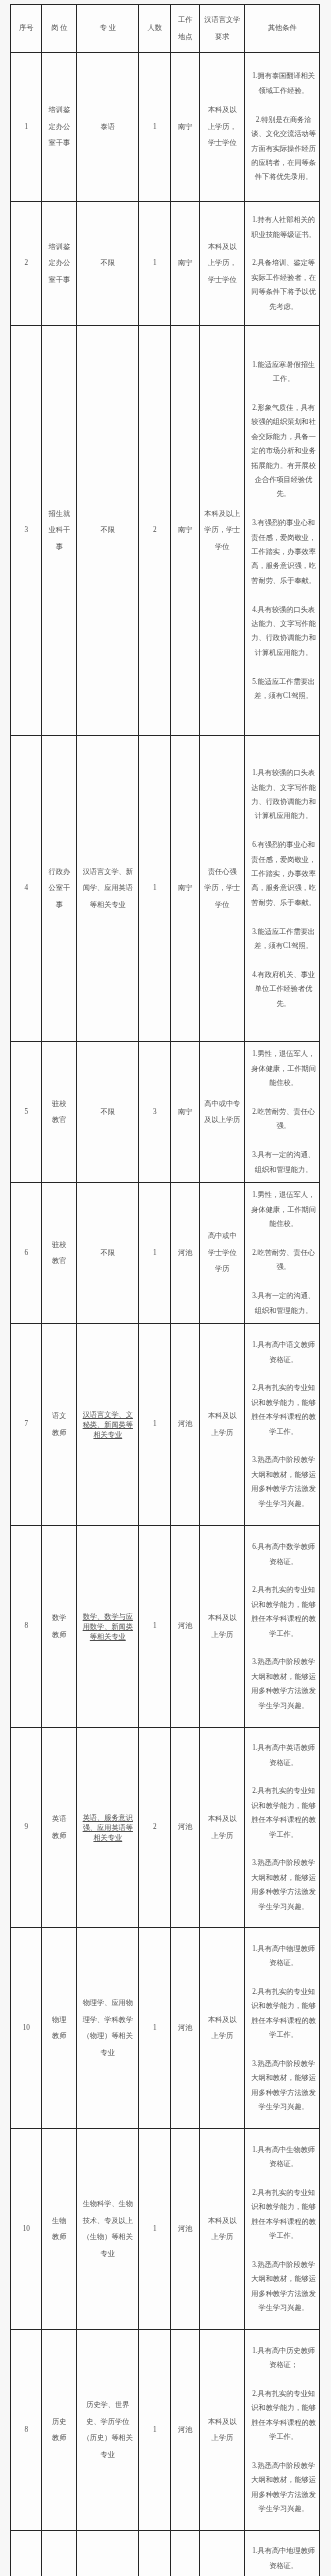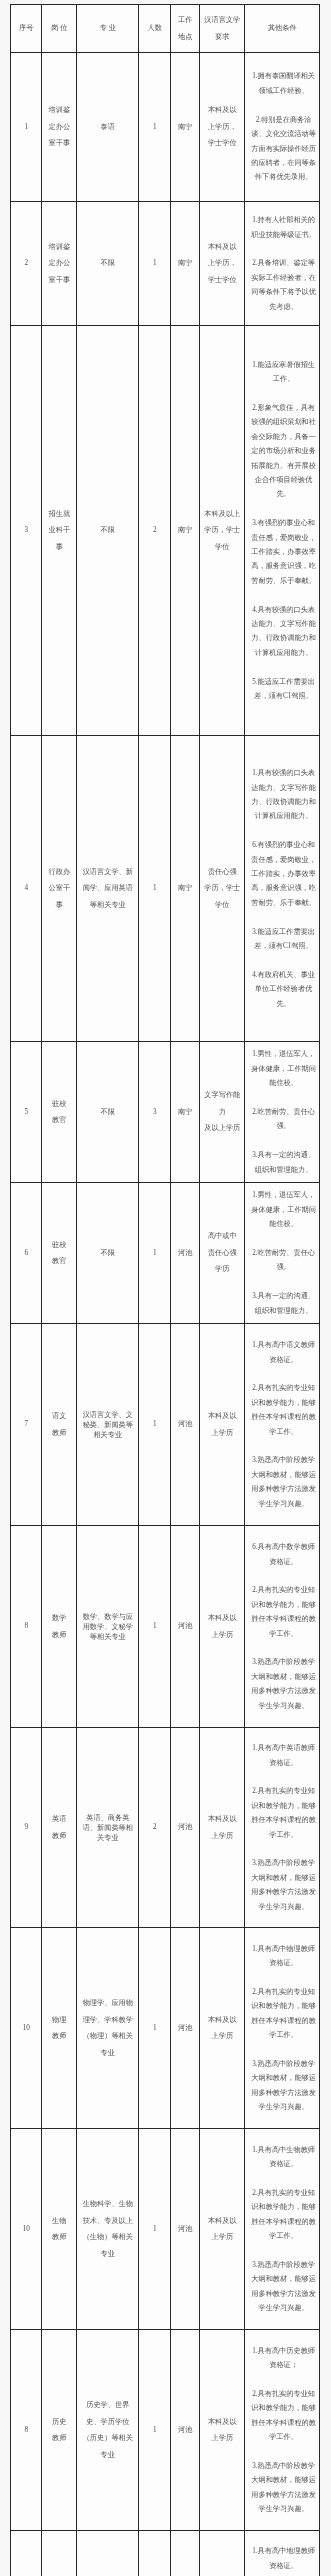--- a/index.html
+++ b/index.html
@@ -57,21 +57,21 @@
   col.c-count { width: 32px; }
   col.c-loc   { width: 29px; }
   col.c-edu   { width: 45px; }
   col.c-other { width: 75px; }
 
   td.other-cell {
     text-align: center;
     line-height: 2.0;
     padding: 5.2px 2.6px 5.2px 5.2px;
   }
-  td.major-tight { line-height: 1.4; }
+  td.major-tight { line-height: 1.4; text-decoration: underline; }
 </style>
 </head>
 <body>
 
 <div class="page">
   <table class="job-table">
     <colgroup>
       <col class="c-seq">
         <col class="c-pos">
         <col class="c-major">
@@ -164,37 +164,37 @@
 
 4.有政府机关、事业单位工作经验者优先。</td>
       </tr>
       <tr>
         <td>5</td>
         <td>驻校
 教官</td>
         <td>不限</td>
         <td>3</td>
         <td>南宁</td>
-        <td>文字写作能力
+        <td>高中或中专
 及以上学历</td>
         <td class="other-cell">1.男性，退伍军人，身体健康，工作期间能住校。
 
 2.吃苦耐劳、责任心强。
 
 3.具有一定的沟通、组织和管理能力。</td>
       </tr>
       <tr>
         <td>6</td>
         <td>驻校
 教官</td>
         <td>不限</td>
         <td>1</td>
         <td>河池</td>
         <td>高中或中
-责任心强
+学士学位
 学历</td>
         <td class="other-cell">1.男性，退伍军人，身体健康，工作期间能住校。
 
 2.吃苦耐劳、责任心强。
 
 3.具有一定的沟通、组织和管理能力。</td>
       </tr>
       <tr>
         <td>7</td>
         <td>语文
@@ -207,36 +207,36 @@
         <td class="other-cell">1.具有高中语文教师资格证。
 
 2.具有扎实的专业知识和教学能力，能够胜任本学科课程的教学工作。
 
 3.熟悉高中阶段教学大纲和教材，能够运用多种教学方法激发学生学习兴趣。</td>
       </tr>
       <tr>
         <td>8</td>
         <td>数学
 教师</td>
-        <td class="major-tight">数学、数学与应用数学、文秘学等相关专业</td>
+        <td class="major-tight">数学、数学与应用数学、新闻类等相关专业</td>
         <td>1</td>
         <td>河池</td>
         <td>本科及以
 上学历</td>
         <td class="other-cell">6.具有高中数学教师资格证。
 
 2.具有扎实的专业知识和教学能力，能够胜任本学科课程的教学工作。
 
 3.熟悉高中阶段教学大纲和教材，能够运用多种教学方法激发学生学习兴趣。</td>
       </tr>
       <tr>
         <td>9</td>
         <td>英语
 教师</td>
-        <td class="major-tight">英语、商务英语、新闻类等相关专业</td>
+        <td class="major-tight">英语、服务意识强、应用英语等相关专业</td>
         <td>2</td>
         <td>河池</td>
         <td>本科及以
 上学历</td>
         <td class="other-cell">1.具有高中英语教师资格证。
 
 2.具有扎实的专业知识和教学能力，能够胜任本学科课程的教学工作。
 
 3.熟悉高中阶段教学大纲和教材，能够运用多种教学方法激发学生学习兴趣。</td>
       </tr>

